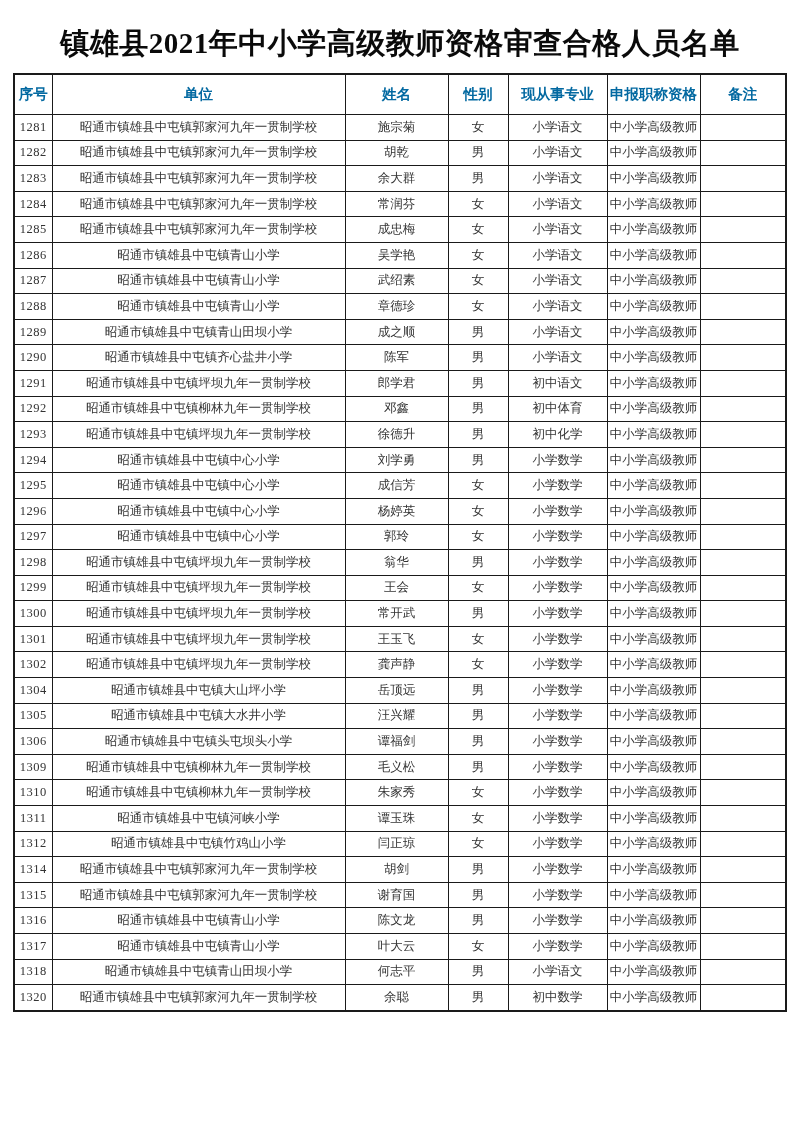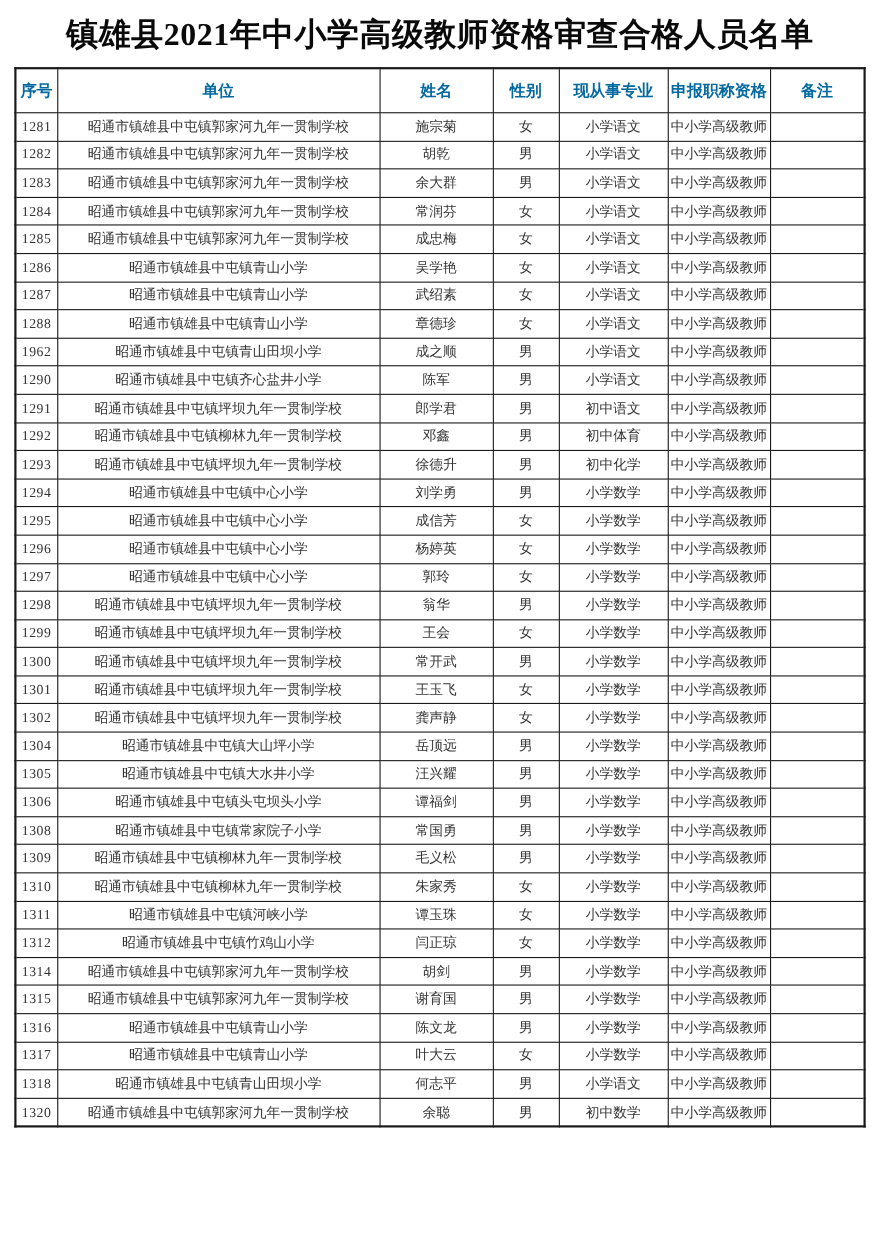--- a/index.html
+++ b/index.html
@@ -10,21 +10,21 @@
   }
   body {
     font-family: "Liberation Serif", "DejaVu Serif", serif;
     color: #2b2b2b;
   }
   .page {
     width: 800px;
     height: 1132px;
     background: #ffffff;
     box-sizing: border-box;
-    padding-top: 12px;
+    padding-top: 24px;
   }
   .doc-title {
     text-align: center;
     font-size: 29px;
     font-weight: bold;
     color: #0a0a0a;
     letter-spacing: 0.5px;
     margin: 0 0 9px 0;
     font-family: "Liberation Serif", "DejaVu Serif", serif;
   }
@@ -159,21 +159,21 @@
         <tr>
       <td class="cell-no">1288</td>
       <td class="cell-unit">昭通市镇雄县中屯镇青山小学</td>
       <td class="cell-name">章德珍</td>
       <td class="cell-gender">女</td>
       <td class="cell-major">小学语文</td>
       <td class="cell-title">中小学高级教师</td>
       <td class="cell-note"></td>
     </tr>
         <tr>
-      <td class="cell-no">1962</td>
+      <td class="cell-no">1289</td>
       <td class="cell-unit">昭通市镇雄县中屯镇青山田坝小学</td>
       <td class="cell-name">成之顺</td>
       <td class="cell-gender">男</td>
       <td class="cell-major">小学语文</td>
       <td class="cell-title">中小学高级教师</td>
       <td class="cell-note"></td>
     </tr>
         <tr>
       <td class="cell-no">1290</td>
       <td class="cell-unit">昭通市镇雄县中屯镇齐心盐井小学</td>
@@ -306,29 +306,20 @@
       <td class="cell-name">汪兴耀</td>
       <td class="cell-gender">男</td>
       <td class="cell-major">小学数学</td>
       <td class="cell-title">中小学高级教师</td>
       <td class="cell-note"></td>
     </tr>
         <tr>
       <td class="cell-no">1306</td>
       <td class="cell-unit">昭通市镇雄县中屯镇头屯坝头小学</td>
       <td class="cell-name">谭福剑</td>
-      <td class="cell-gender">男</td>
-      <td class="cell-major">小学数学</td>
-      <td class="cell-title">中小学高级教师</td>
-      <td class="cell-note"></td>
-    </tr>
-        <tr>
-      <td class="cell-no">1308</td>
-      <td class="cell-unit">昭通市镇雄县中屯镇常家院子小学</td>
-      <td class="cell-name">常国勇</td>
       <td class="cell-gender">男</td>
       <td class="cell-major">小学数学</td>
       <td class="cell-title">中小学高级教师</td>
       <td class="cell-note"></td>
     </tr>
         <tr>
       <td class="cell-no">1309</td>
       <td class="cell-unit">昭通市镇雄县中屯镇柳林九年一贯制学校</td>
       <td class="cell-name">毛义松</td>
       <td class="cell-gender">男</td>

